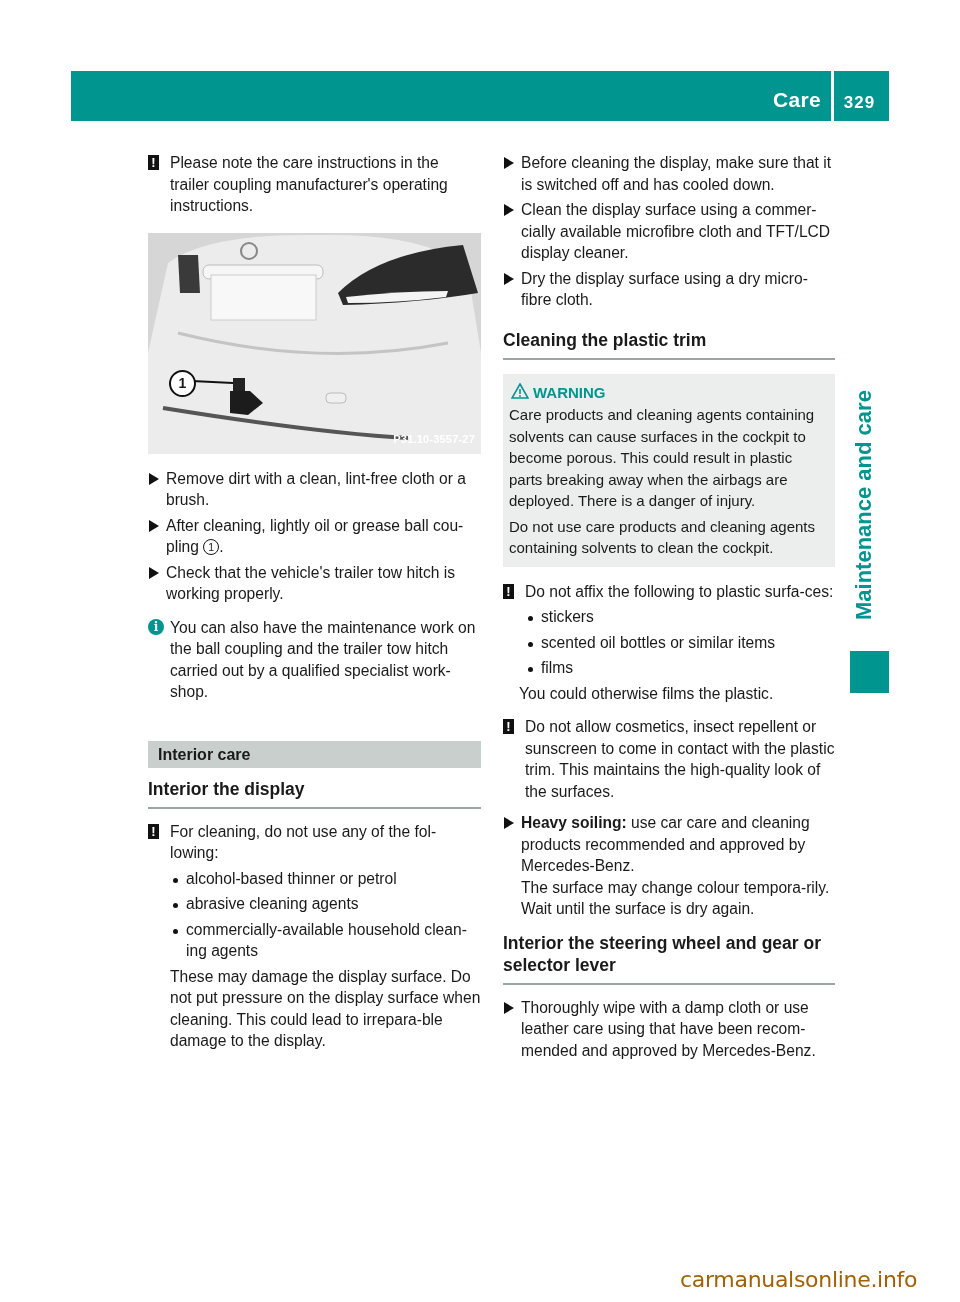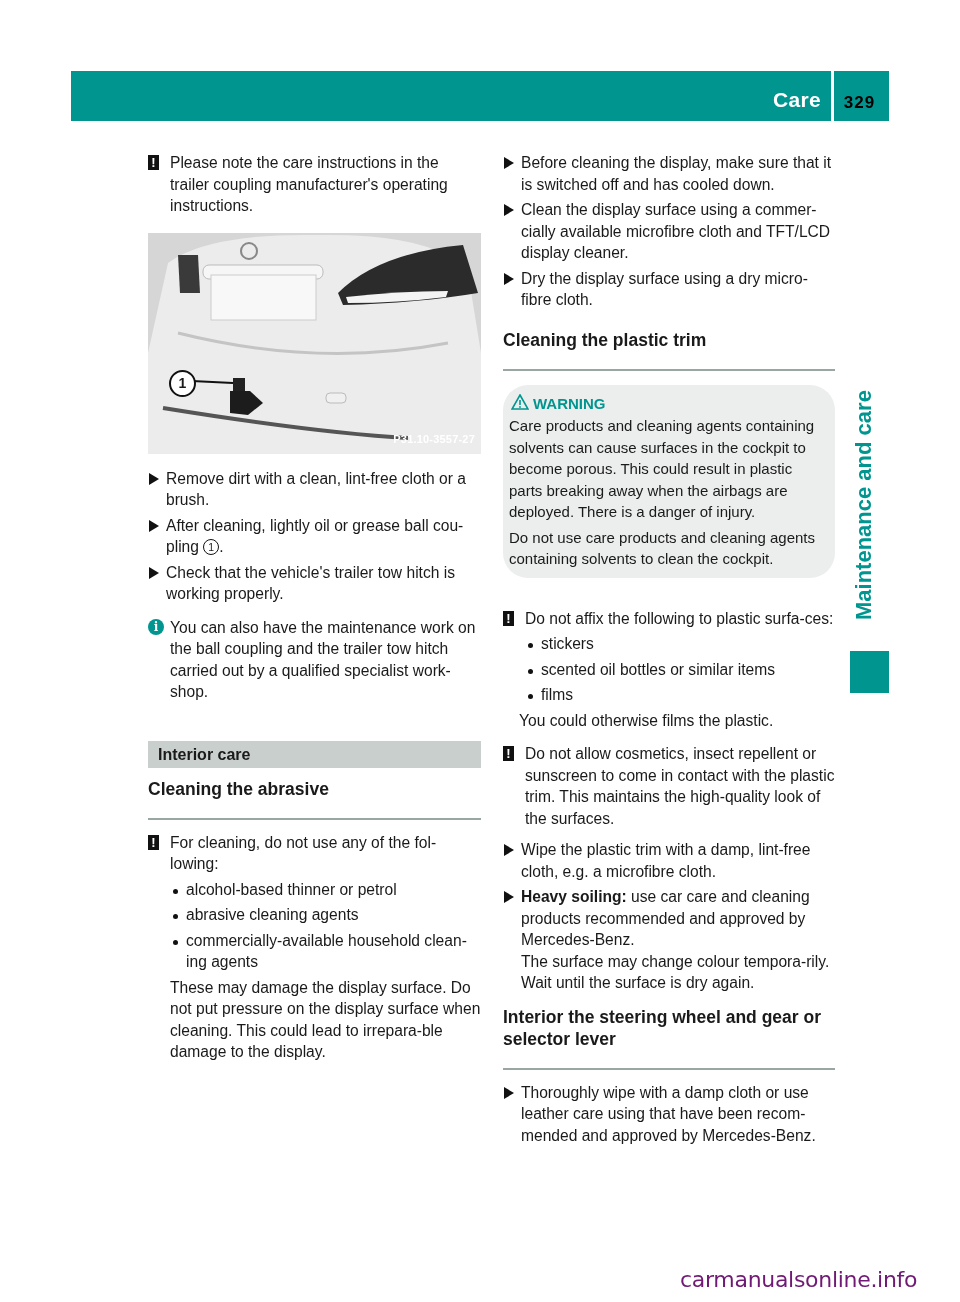--- a/index.html
+++ b/index.html
@@ -6,21 +6,21 @@
   body { width: 960px; height: 1302px; position: relative; overflow: hidden;
          font-family: "Liberation Sans", sans-serif; color: #1a1a1a; }
 
   .teal { background: #00958f; }
 
   
   #hdr-main { position: absolute; left: 71px; top: 71px; width: 760px; height: 50px; }
   #hdr-title { position: absolute; right: 10px; bottom: 9px; color: #fff; font-weight: bold;
                font-size: 21px; letter-spacing: 0.3px; }
   #hdr-page { position: absolute; left: 834px; top: 71px; width: 55px; height: 50px; }
-  #hdr-num { position: absolute; left: 0; right: 4px; bottom: 8px; text-align: center; color: #000000;
+  #hdr-num { position: absolute; left: 0; right: 4px; bottom: 8px; text-align: center; color: #ffffff;
              font-weight: bold; font-size: 17px; letter-spacing: 1px; }
 
   
   #side-label { position: absolute; left: 851px; top: 620px; transform-origin: 0 0;
                 transform: rotate(-90deg); white-space: nowrap; color: #00958f; font-weight: bold;
                 font-size: 22px; line-height: 26px; }
   #side-block { position: absolute; left: 850px; top: 651px; width: 39px; height: 42px; }
 
   .col { position: absolute; font-size: 15.6px; line-height: 21.5px; }
   #colL { left: 148px; top: 152px; width: 333px; }
@@ -48,30 +48,30 @@
             overflow: hidden; }
   #figure svg { display: block; }
   #fig-code { position: absolute; right: 6px; bottom: 3px; font-size: 11px; color: #fff;
               font-weight: bold; letter-spacing: 0.2px; }
   #fig-callout { position: absolute; left: 21px; top: 137px; width: 23px; height: 23px;
                  border: 2px solid #111; border-radius: 50%; background: #fff;
                  font-weight: bold; font-size: 14px; line-height: 23px; text-align: center; }
 
   .band { background: #c8cfcd; font-weight: bold; font-size: 16px; padding: 4px 10px; height: 19px;
           line-height: 19px; margin-top: 38px; }
-  .h2 { font-weight: bold; font-size: 17.5px; line-height: 22px; padding-bottom: 18px;
+  .h2 { font-weight: bold; font-size: 17.5px; line-height: 22px; padding-bottom: 7px;
         border-bottom: 2px solid #9aa6a4; margin-bottom: 12px; }
 
-  .warn { background: #eceeed; padding: 8px 14px 8px 6px; margin: 14px 0 30px 0; font-size: 15px;
-          line-height: 21.5px; border-radius: 25px; }
+  .warn { background: #eceeed; padding: 8px 14px 8px 6px; margin: 14px 0 14px 0; font-size: 15px;
+          line-height: 21.5px; }
   .warn-hd { color: #00958f; font-weight: bold; font-size: 15px; padding-left: 24px; position: relative;
              margin-bottom: 1px; }
   .warn-hd svg { position: absolute; left: 2px; top: 1px; }
 
-  #watermark { position: absolute; left: 680px; top: 1267px; font-size: 22px; color: #701a75;
+  #watermark { position: absolute; left: 680px; top: 1267px; font-size: 22px; color: #a16207;
                font-family: "DejaVu Sans", sans-serif; letter-spacing: -0.3px; }
 </style>
 </head>
 <body>
 
 <div id="hdr-main" class="teal">
   <span id="hdr-title">Care</span>
 </div>
 <div id="hdr-page" class="teal">
   <span id="hdr-num">329</span>
@@ -119,21 +119,21 @@
     <span class="tri"></span>
     <p>Check that the vehicle's trailer tow hitch is working properly.</p>
   </div>
 
   <div class="note" style="margin-top:12px">
     <span class="info-ic">i</span>
     <p>You can also have the maintenance work on the ball coupling and the trailer tow hitch carried out by a qualified specialist work-shop.</p>
   </div>
 
   <div class="band">Interior care</div>
-  <div class="h2" style="margin-top:10px">Cleaning the abrasive</div>
+  <div class="h2" style="margin-top:10px">Interior the display</div>
 
   <div class="note">
     <span class="excl">!</span>
     <p>For cleaning, do not use any of the fol-lowing:</p>
   </div>
   <div style="padding-left:22px">
     <div class="bul">alcohol-based thinner or petrol</div>
     <div class="bul">abrasive cleaning agents</div>
     <div class="bul">commercially-available household clean-ing agents</div>
   </div>
@@ -180,24 +180,20 @@
   </div>
   <p style="padding-left:16px; margin-bottom:12px">You could otherwise films the plastic.</p>
 
   <div class="note" style="margin-bottom:10px">
     <span class="excl">!</span>
     <p>Do not allow cosmetics, insect repellent or sunscreen to come in contact with the plastic trim. This maintains the high-quality look of the surfaces.</p>
   </div>
 
   <div class="step">
     <span class="tri"></span>
-    <p>Wipe the plastic trim with a damp, lint-free cloth, e.g. a microfibre cloth.</p>
-  </div>
-  <div class="step">
-    <span class="tri"></span>
     <p><b>Heavy soiling:</b><span> use car care and cleaning products recommended and approved by Mercedes-Benz.</span></p>
     <p>The surface may change colour tempora-rily. Wait until the surface is dry again.</p>
   </div>
 
   <div class="h2" style="margin-top:12px">Interior the steering wheel and gear or selector lever</div>
 
   <div class="step">
     <span class="tri"></span>
     <p>Thoroughly wipe with a damp cloth or use leather care using that have been recom-mended and approved by Mercedes-Benz.</p>
   </div>

